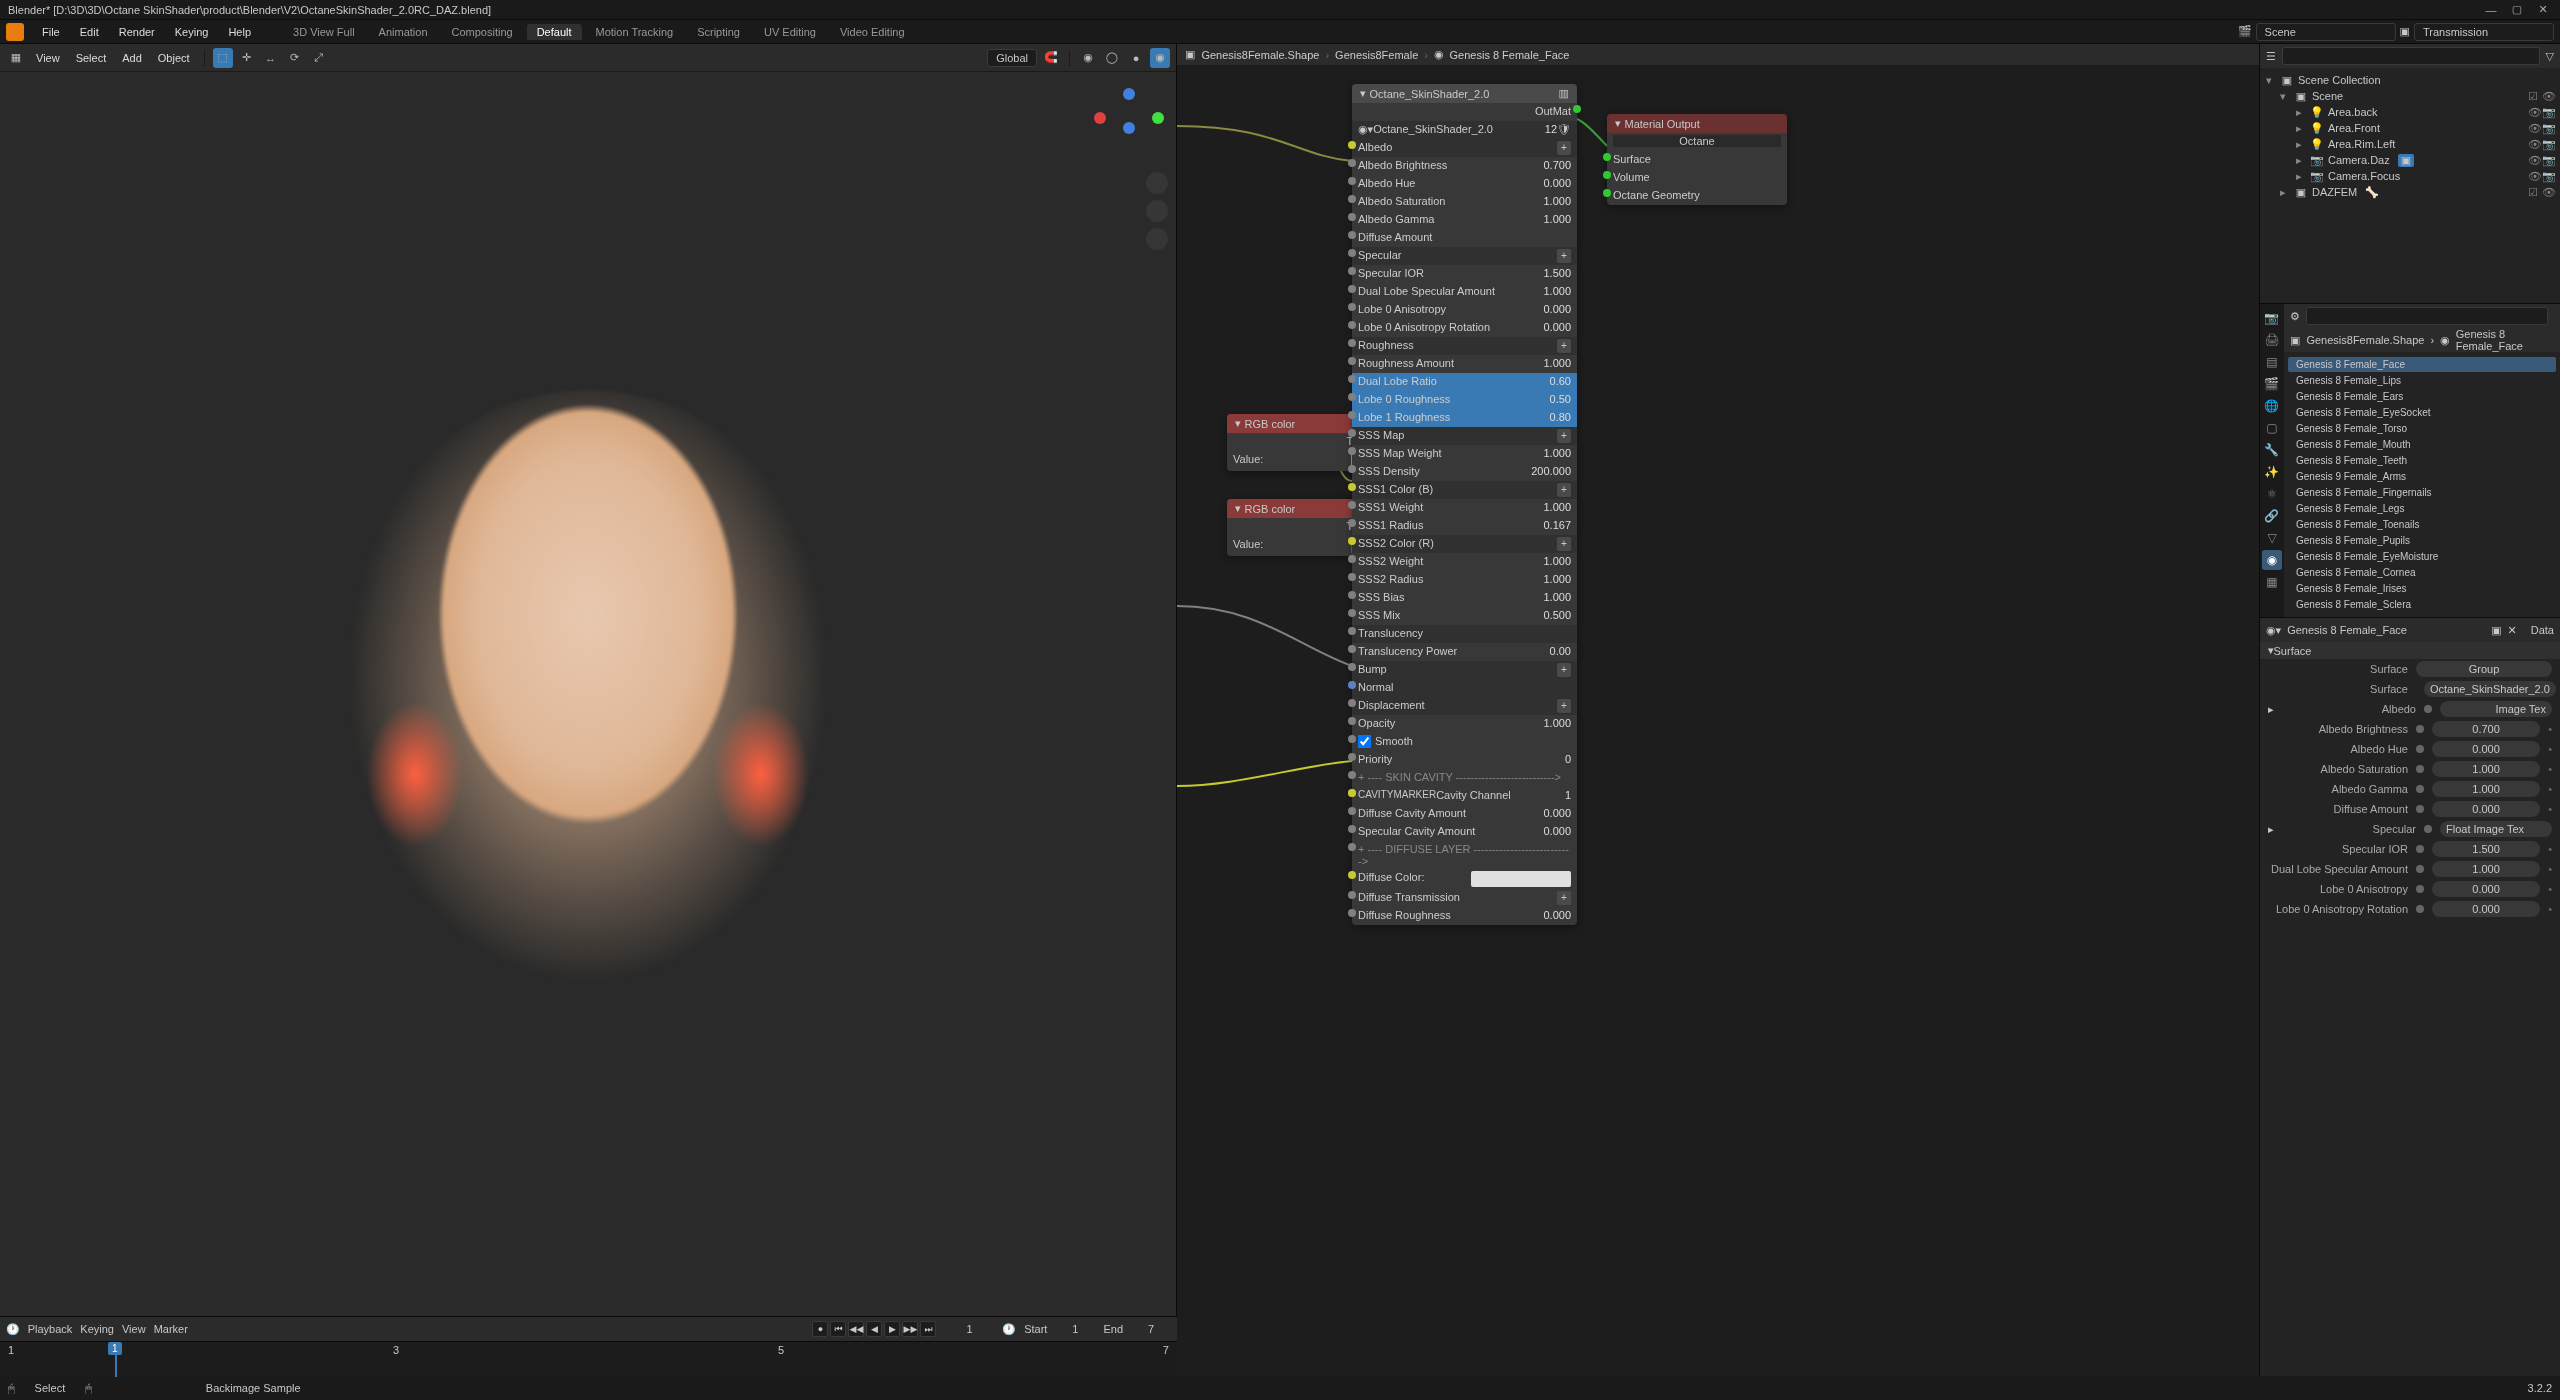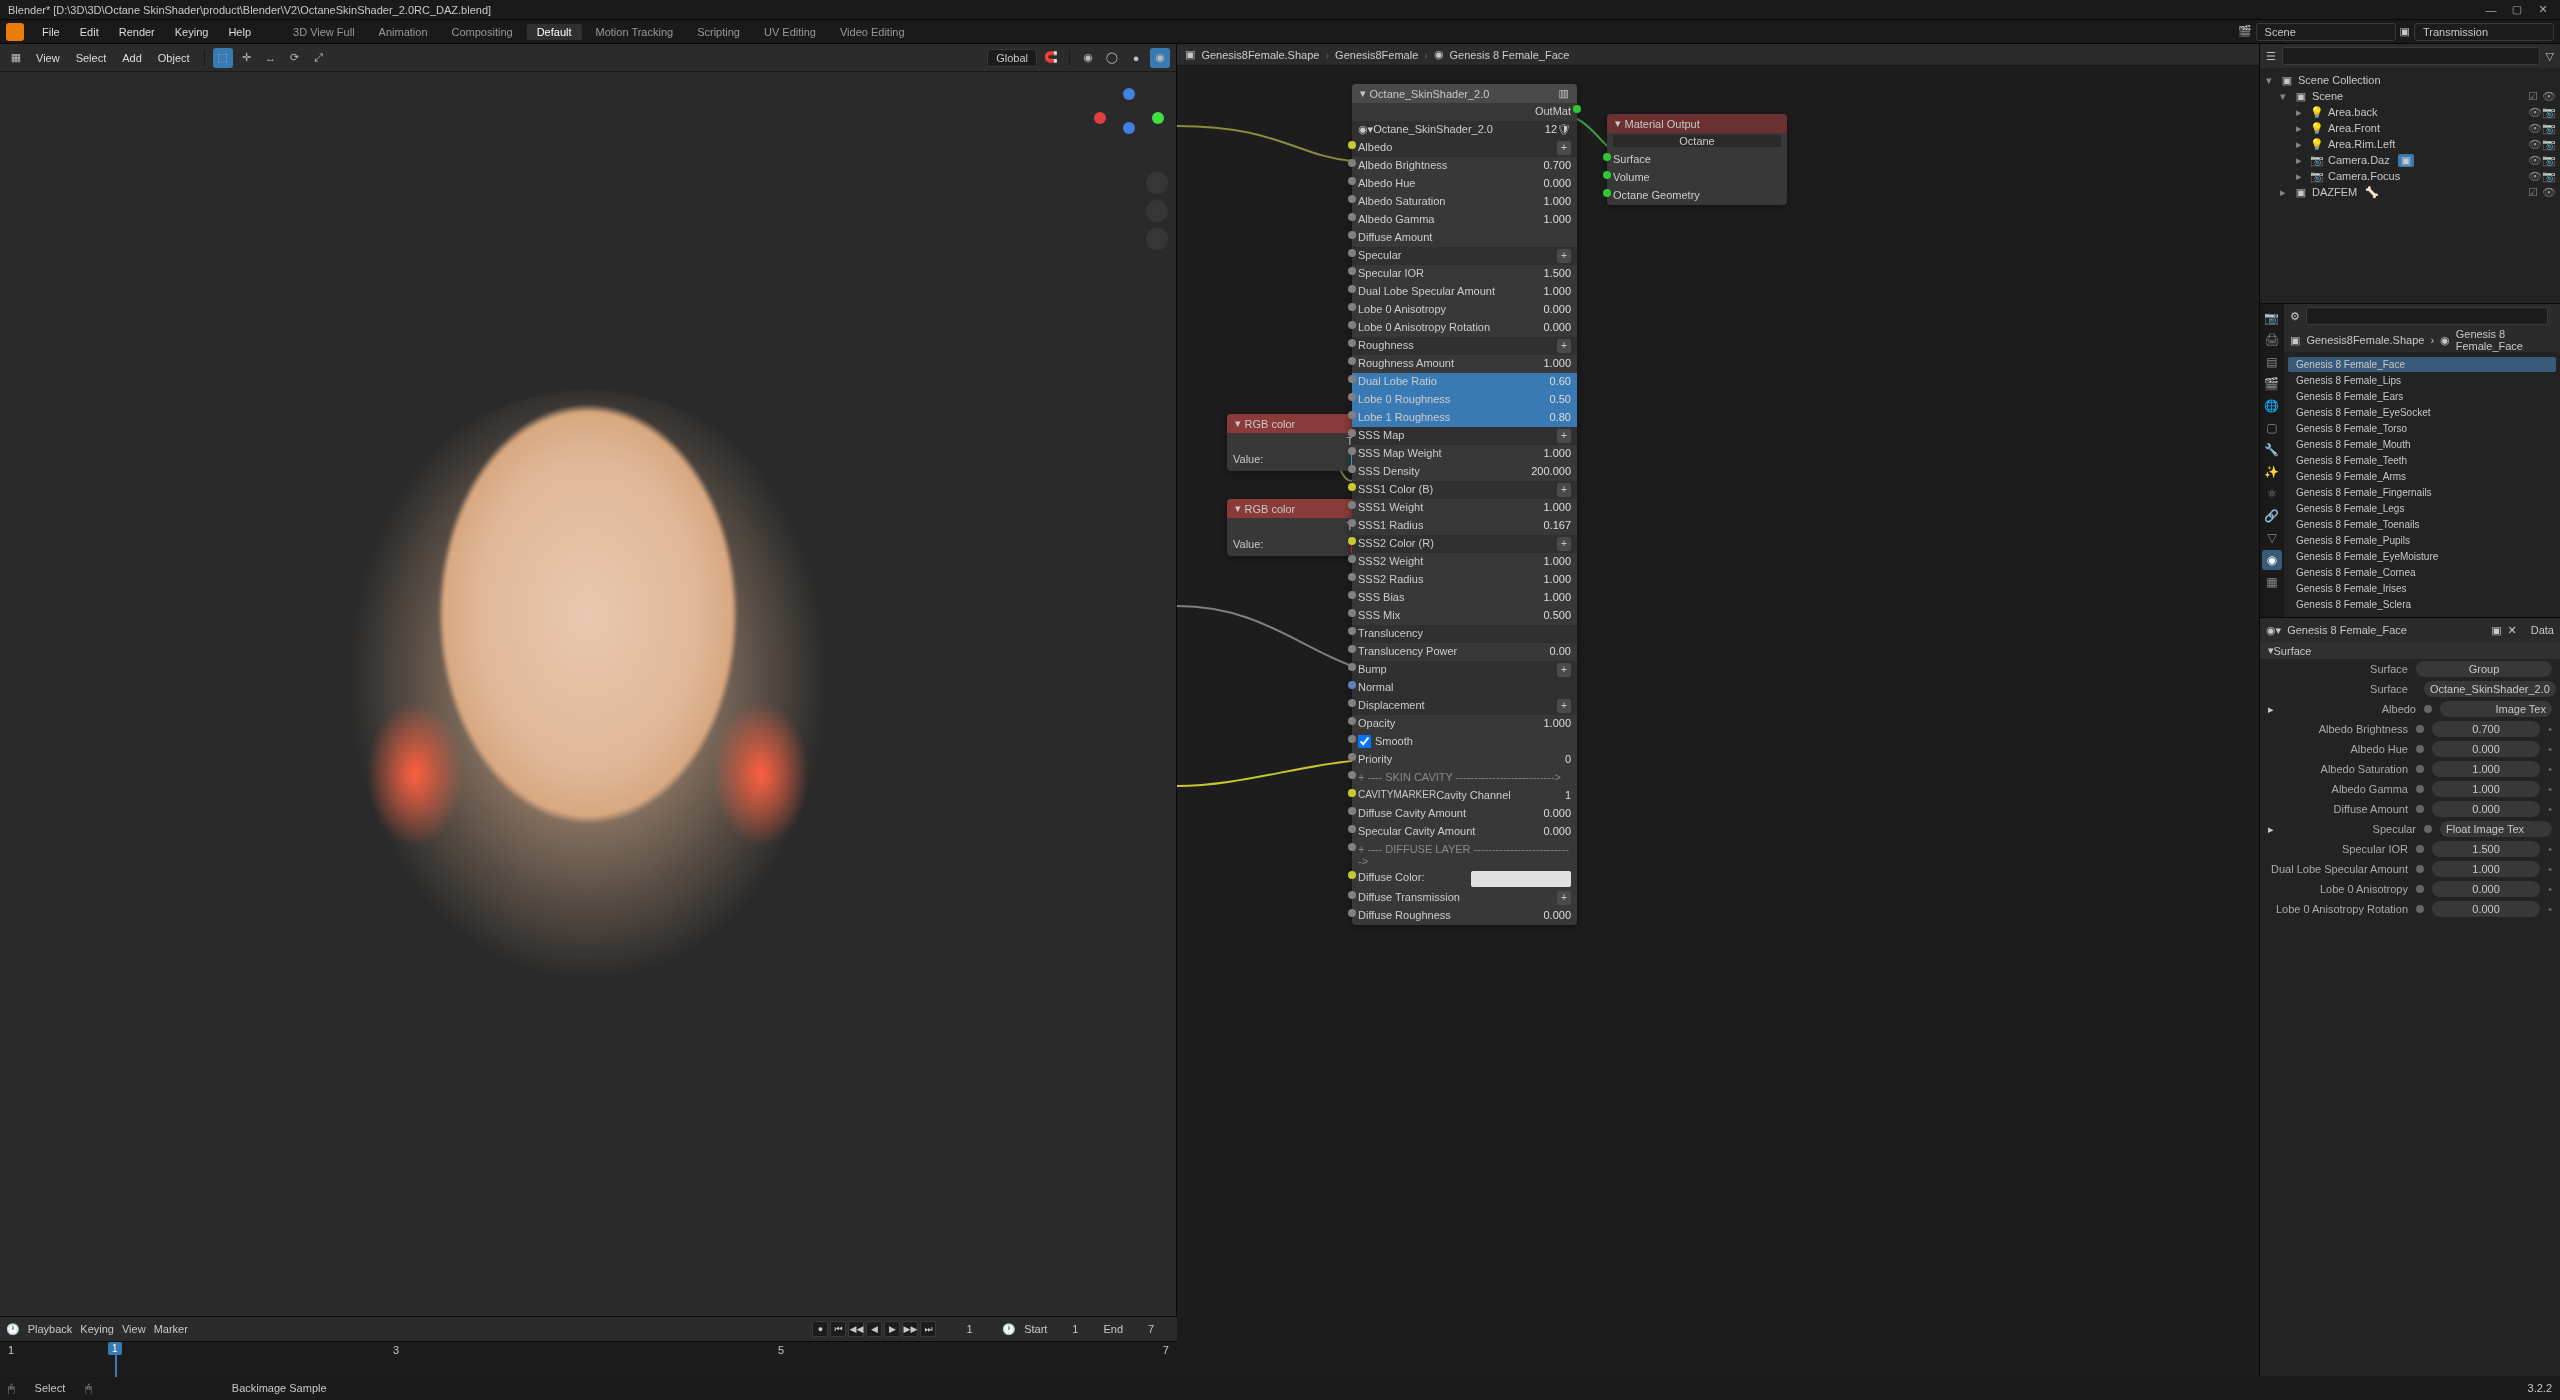--- a/index.html
+++ b/index.html
@@ -749,16 +749,16 @@
     </div>
     <div class="frame" style="left:115px"></div>
     <div class="framebox" style="left:108px">1</div>
   </div>
 </div>
 
 <div class="statusbar">
   <span>🖱</span>
   <span>Select</span>
   <span>🖱</span>
-  <span style="margin-left:120px">Backimage Sample</span>
+  <span style="margin-left:94px">Backimage Sample</span>
   <div style="flex:1"></div>
   <span>3.2.2</span>
 </div>
 
 </body></html>

